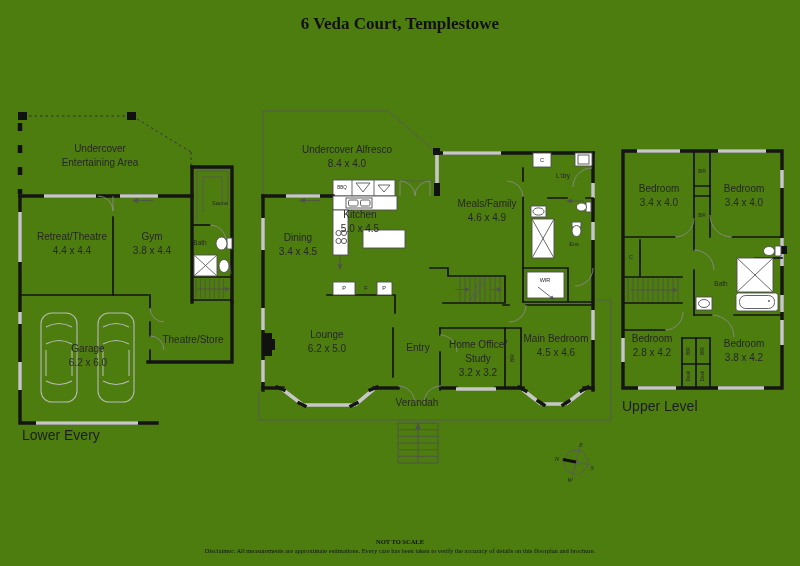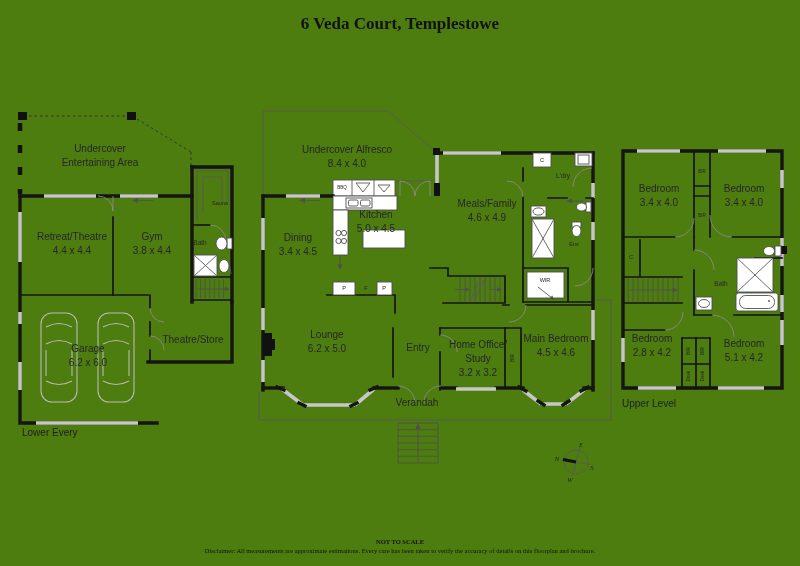--- a/index.html
+++ b/index.html
@@ -9,21 +9,21 @@
 
   .title { position:absolute; top:14px; left:0; width:800px; text-align:center;
            font-family:"Liberation Serif", serif; font-weight:bold; font-size:17px; color:#111; }
 
   .rl   { position:absolute; transform:translate(-50%,-50%); text-align:center;
           font-size:10px; color:#262626; line-height:1.4; white-space:pre-line; }
   .sm   { font-size:5.5px; line-height:1.1; }
   .xs   { font-size:4.5px; line-height:1; }
   .md   { font-size:6.5px; line-height:1.1; }
   .vert { transform:translate(-50%,-50%) rotate(-90deg); }
-  .lvl  { position:absolute; font-size:10px; color:#1d1d1d; }
+  .lvl  { position:absolute; font-size:14px; color:#1d1d1d; }
   .cmp  { position:absolute; transform:translate(-50%,-50%); font-size:6.5px; color:#222;
           font-family:"Liberation Serif", serif; font-style:italic; }
   .scale-note { position:absolute; top:538px; left:0; width:800px; text-align:center;
           font-family:"Liberation Serif", serif; font-weight:bold; font-size:6.5px; color:#111; }
   .disclaimer { position:absolute; top:547px; left:0; width:800px; text-align:center;
           font-family:"Liberation Serif", serif; font-size:6.5px; color:#111; }
 
   .wx   { stroke:#151515; stroke-width:3.4; fill:none; stroke-linecap:square; }
   .wi   { stroke:#151515; stroke-width:1.7; fill:none; stroke-linecap:square; }
   .thin { stroke:#5a5a5a; stroke-width:0.9; fill:none; }
@@ -371,21 +371,21 @@
   <div class="rl" style="left:72px;top:244px"><span>Retreat/Theatre</span><br><span>4.4 x 4.4</span></div>
   <div class="rl" style="left:152px;top:244px"><span>Gym</span><br><span>3.8 x 4.4</span></div>
   <div class="rl sm" style="left:220px;top:203px">Sauna</div>
   <div class="rl md" style="left:200px;top:243px">Bath</div>
   <div class="rl" style="left:88px;top:356px"><span>Garage</span><br><span>6.2 x 6.0</span></div>
   <div class="rl" style="left:193px;top:340px">Theatre/Store</div>
   <div class="lvl" style="left:22px;top:427px">Lower Every</div>
 
   <div class="rl" style="left:347px;top:157px"><span>Undercover Alfresco</span><br><span>8.4 x 4.0</span></div>
   <div class="rl xs" style="left:342px;top:188px">BBQ</div>
-  <div class="rl" style="left:376px;top:222px"><span>Kitchen</span><br><span>5.0 x 4.5</span></div>
+  <div class="rl" style="left:360px;top:222px"><span>Kitchen</span><br><span>5.0 x 4.5</span></div>
   <div class="rl" style="left:298px;top:245px"><span>Dining</span><br><span>3.4 x 4.5</span></div>
   <div class="rl" style="left:487px;top:211px"><span>Meals/Family</span><br><span>4.6 x 4.9</span></div>
   <div class="rl md" style="left:563px;top:176px">L'dry</div>
   <div class="rl sm" style="left:542px;top:160px">C</div>
   <div class="rl sm" style="left:574px;top:244px">Ens</div>
   <div class="rl sm" style="left:545px;top:280px">WIR</div>
   <div class="rl sm" style="left:344px;top:288px">P</div>
   <div class="rl sm" style="left:366px;top:288px">F</div>
   <div class="rl sm" style="left:384px;top:288px">P</div>
   <div class="rl" style="left:327px;top:342px"><span>Lounge</span><br><span>6.2 x 5.0</span></div>
@@ -396,21 +396,21 @@
   <div class="rl" style="left:556px;top:346px"><span>Main Bedroom</span><br><span>4.5 x 4.6</span></div>
   <div class="rl" style="left:417px;top:403px">Verandah</div>
 
   <div class="rl" style="left:659px;top:196px"><span>Bedroom</span><br><span>3.4 x 4.0</span></div>
   <div class="rl" style="left:744px;top:196px"><span>Bedroom</span><br><span>3.4 x 4.0</span></div>
   <div class="rl xs" style="left:702px;top:172px">BIR</div>
   <div class="rl xs" style="left:702px;top:216px">BIR</div>
   <div class="rl sm" style="left:631px;top:257px">C</div>
   <div class="rl md" style="left:721px;top:284px">Bath</div>
   <div class="rl" style="left:652px;top:346px"><span>Bedroom</span><br><span>2.8 x 4.2</span></div>
-  <div class="rl" style="left:744px;top:351px"><span>Bedroom</span><br><span>5.1 x 4.2</span></div>
+  <div class="rl" style="left:744px;top:351px"><span>Bedroom</span><br><span>3.8 x 4.2</span></div>
   <div class="rl xs vert" style="left:689px;top:351px">BIR</div>
   <div class="rl xs vert" style="left:703px;top:351px">BIR</div>
   <div class="rl xs vert" style="left:689px;top:376px">Desk</div>
   <div class="rl xs vert" style="left:703px;top:376px">Desk</div>
   <div class="lvl" style="left:622px;top:398px">Upper Level</div>
 
   <div class="cmp" style="left:557px;top:458px">N</div>
   <div class="cmp" style="left:581px;top:444px">E</div>
   <div class="cmp" style="left:592px;top:467px">S</div>
   <div class="cmp" style="left:570px;top:479px">W</div>

